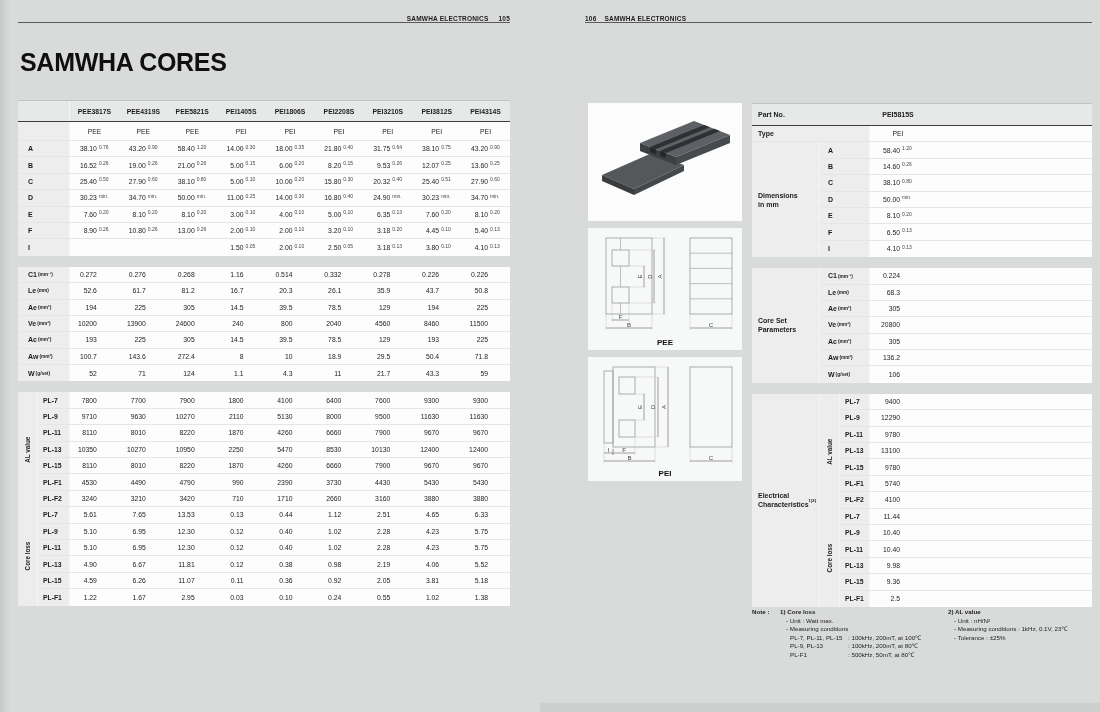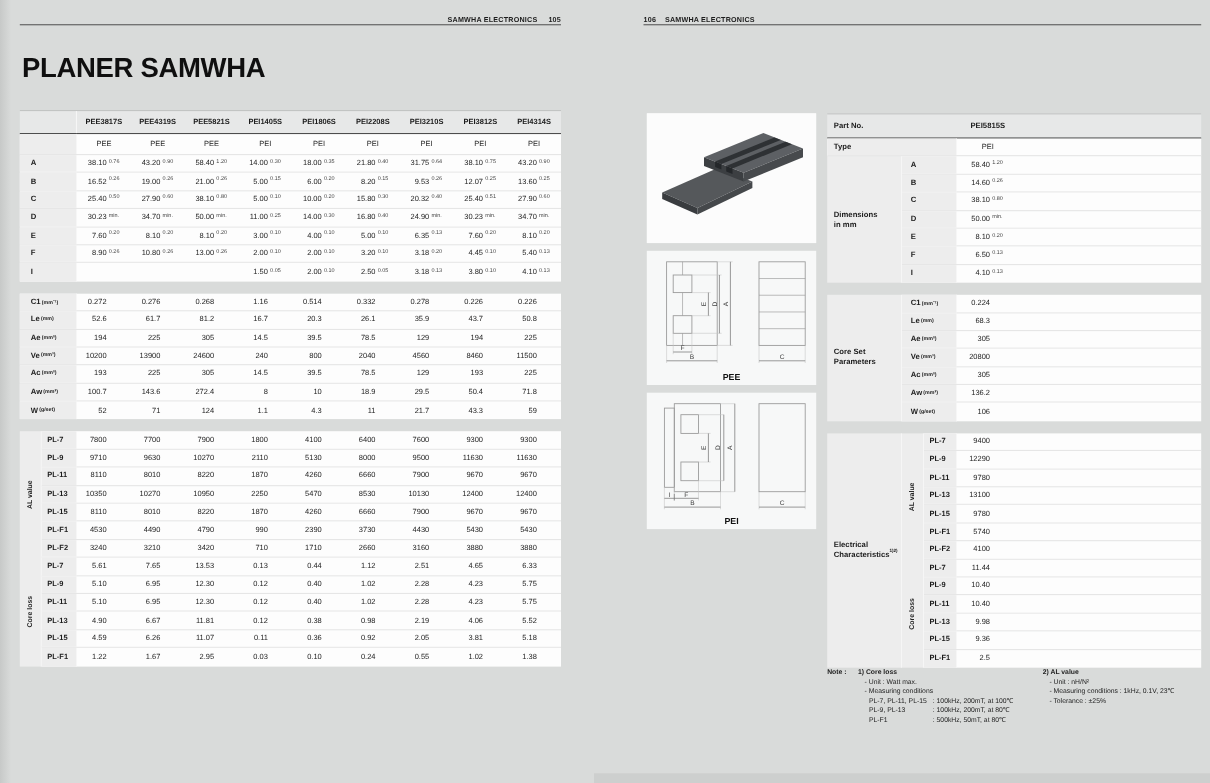--- a/index.html
+++ b/index.html
@@ -85,21 +85,21 @@
 </head>
 <body>
 
 <div class="ledge"></div>
 
 <div class="lheader">
   <span>SAMWHA ELECTRONICS</span>
   <span class="pgnum">105</span>
 </div>
 
-<h1>PLANER SAMWHA</h1>
+<h1>SAMWHA CORES</h1>
 
 <div class="ltable">
   <div id="l-thead">
       <div class="lab hlab"></div>
       <div class="hcell">PEE3817S</div>
       <div class="hcell">PEE4319S</div>
       <div class="hcell">PEE5821S</div>
       <div class="hcell">PEI1405S</div>
       <div class="hcell">PEI1806S</div>
       <div class="hcell">PEI2208S</div>

